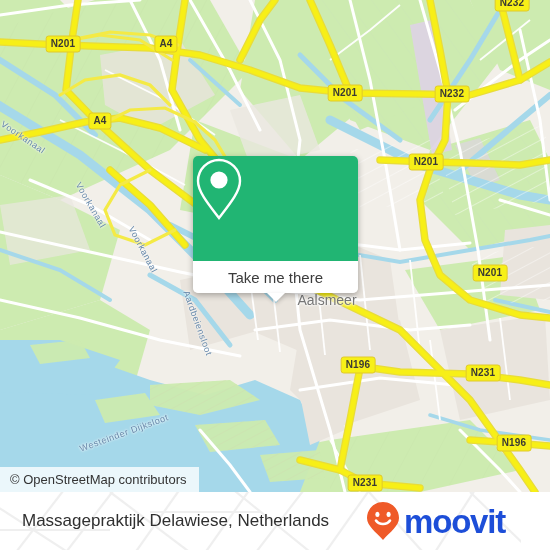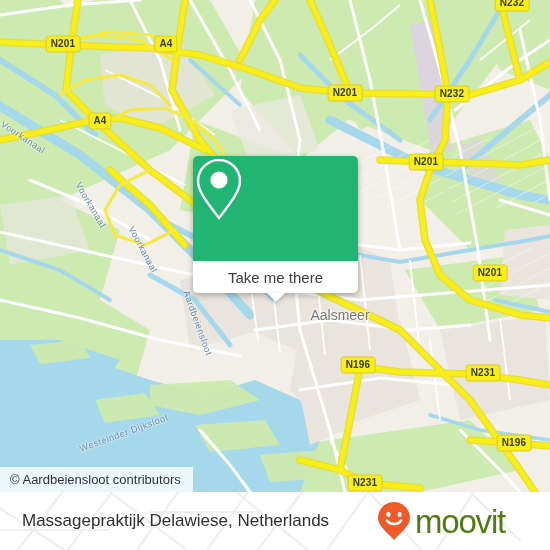--- a/index.html
+++ b/index.html
@@ -118,21 +118,21 @@
   .footer-title{
     position:absolute;left:22px;top:50%;transform:translateY(-50%);
     color:#2f2f2f;font-size:17px;white-space:nowrap;
     font-family:"Liberation Sans",sans-serif;
   }
   .brand{
     position:absolute;right:16px;top:50%;transform:translateY(-50%);
     display:flex;align-items:center;gap:4px;
   }
   .brand-name{
-    color:#4d7c0f;font-size:33px;font-weight:normal;letter-spacing:-1.2px;
+    color:#1d4ed8;font-size:33px;font-weight:bold;letter-spacing:-1.2px;
     line-height:1;font-family:"Liberation Sans",sans-serif;
   }
 </style>
 </head>
 <body>
 
 <div id="root">
 
   <div class="map">
     <svg width="550" height="492" viewBox="0 0 550 492">
@@ -307,21 +307,21 @@
       </g>
     </svg>
 
     <div class="water-label" style="left:2px;top:118px;transform:rotate(34deg);">Voorkanaal</div>
     <div class="water-label" style="left:78px;top:178px;transform:rotate(60deg);">Voorkanaal</div>
     <div class="water-label" style="left:131px;top:222px;transform:rotate(62deg);">Voorkanaal</div>
     <div class="water-label" style="left:200px;top:272px;transform:rotate(-62deg);">Ringvaart</div>
     <div class="water-label" style="left:186px;top:286px;transform:rotate(70deg);">Aardbeiensloot</div>
     <div class="water-label" style="left:80px;top:444px;transform:rotate(-20deg);">Westeinder Dijksloot</div>
 
-    <div class="place" style="left:340px;top:300px;margin-top:15px;">Aalsmeer</div>
+    <div class="place" style="left:327px;top:300px;">Aalsmeer</div>
 
     <div class="shield" style="left:63px;top:44px;">N201</div>
     <div class="shield" style="left:166px;top:44px;">A4</div>
     <div class="shield" style="left:100px;top:121px;">A4</div>
     <div class="shield" style="left:345px;top:93px;">N201</div>
     <div class="shield" style="left:452px;top:94px;">N232</div>
     <div class="shield" style="left:512px;top:3px;">N232</div>
     <div class="shield" style="left:426px;top:162px;">N201</div>
     <div class="shield" style="left:490px;top:273px;">N201</div>
     <div class="shield" style="left:358px;top:365px;">N196</div>
@@ -336,21 +336,21 @@
           <circle cx="26" cy="24" r="8.6" fill="#ffffff"></circle>
         </svg>
       </div>
       <div class="card-bottom">
         <span class="card-bottom-label">Take me there</span>
         <span class="card-tail"></span>
       </div>
     </div>
 
     <div class="attribution">
-      <span>© Aardbeiensloot contributors</span>
+      <span>© OpenStreetMap contributors</span>
     </div>
   </div>
 
   <div class="footer">
     <svg class="watermark" width="550" height="78" viewBox="0 0 550 78">
       <g stroke="#efefef" stroke-width="2.2" fill="none">
         <path d="M10,78 L70,0"></path>
           <path d="M60,78 L120,0"></path>
           <path d="M130,78 L185,0"></path>
         <path d="M200,78 L255,0"></path>

